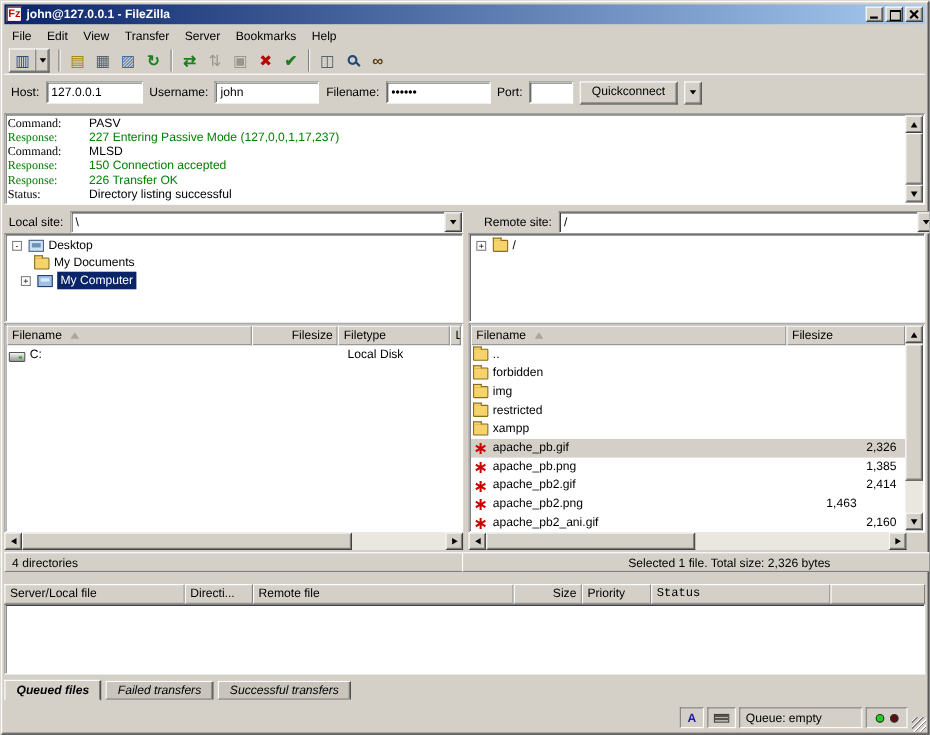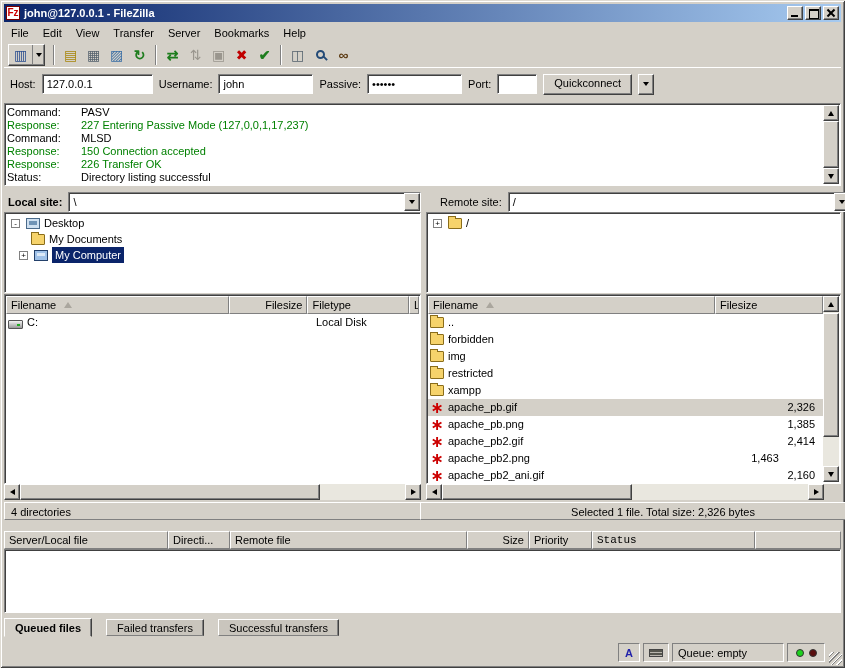--- a/index.html
+++ b/index.html
@@ -40,21 +40,21 @@
   .ic-mag{position:relative;width:9px;height:9px;border:2px solid #234a77;border-radius:50%;display:inline-block;}
   .ic-mag::after{content:"";position:absolute;width:6px;height:2px;background:#234a77;transform:rotate(45deg);right:-5px;bottom:-2px;}
   
   .quickbar{left:4px;top:70px;right:4px;height:28px;display:flex;align-items:center;gap:6px;padding-left:6px;}
   .qbtn{height:21px;padding:2px 10px;font:11px "Liberation Sans",sans-serif;}
   .qbtn-arrow{width:16px;height:21px;display:flex;align-items:center;justify-content:center;}
   
   .log{left:4px;top:103px;width:837px;height:83px;}
   .log-lines{position:absolute;left:2px;top:2px;right:18px;bottom:2px;overflow:hidden;}
   .log-line{height:13px;line-height:13px;white-space:nowrap;}
-  .log-prefix{display:inline-block;width:74px;}
+  .log-prefix{display:inline-block;width:74px;font-family:Liberation Serif, serif;}
   .green{color:#008000;}
   
   .sb-v{position:absolute;width:16px;background:#e9e7df;}
   .sb-h{position:absolute;height:16px;background:#e9e7df;}
   .sb-btn{position:absolute;width:16px;height:16px;background:#d4d0c8;border:1px solid;border-color:#fff #404040 #404040 #fff;box-shadow:inset -1px -1px 0 #808080;display:flex;align-items:center;justify-content:center;}
   .sb-thumb{position:absolute;background:#d4d0c8;border:1px solid;border-color:#fff #404040 #404040 #fff;box-shadow:inset -1px -1px 0 #808080;}
   .a-up{width:0;height:0;border-left:3px solid transparent;border-right:3px solid transparent;border-bottom:5px solid #000;}
   .a-dn{width:0;height:0;border-left:3px solid transparent;border-right:3px solid transparent;border-top:5px solid #000;}
   .a-lf{width:0;height:0;border-top:3px solid transparent;border-bottom:3px solid transparent;border-right:5px solid #000;}
   .a-rt{width:0;height:0;border-top:3px solid transparent;border-bottom:3px solid transparent;border-left:5px solid #000;}
@@ -86,21 +86,21 @@
   .list-rows{position:absolute;left:1px;top:19px;right:1px;bottom:1px;overflow:hidden;background:#fff;}
   .frow{height:17px;line-height:17px;display:flex;align-items:center;white-space:nowrap;}
   .frow.sel{background:#d4d0c8;}
   .fname{display:flex;align-items:center;overflow:hidden;}
   .fsize{text-align:right;padding-right:8px;}
   .ftype{padding-left:4px;}
   
   .strip{height:18px;line-height:16px;padding:1px 6px;background:#d4d0c8;border:1px solid;border-color:#fff #808080 #808080 #fff;}
   
   .tab{display:inline-flex;align-items:center;height:19px;padding:0 10px;background:#d4d0c8;
-       border:1px solid;border-color:#fff #404040 #d4d0c8 #fff;box-shadow:inset -1px 0 0 #808080;margin-right:11px;}
+       border:1px solid;border-color:#fff #404040 #d4d0c8 #fff;box-shadow:inset -1px 0 0 #808080;margin-right:1px;font-style:italic;}
   .tab.inactive{height:17px;margin-top:2px;background:#c9c5bd;font-weight:normal;border-bottom-color:#808080;}
   .tab.active{font-weight:bold;}
   
   .bottombar{left:4px;top:641px;right:4px;height:23px;display:flex;align-items:center;justify-content:flex-end;gap:3px;padding-right:16px;}
   .panel{height:19px;background:#d4d0c8;border:1px solid;border-color:#808080 #fff #fff #808080;display:flex;align-items:center;padding:0 5px;gap:5px;}
   .led{width:8px;height:8px;border-radius:50%;border:1px solid #333;}
   .led.on{background:#1ed11e;} .led.off{background:#5a0e0e;}
   .kbd-ic{width:14px;height:8px;background:repeating-linear-gradient(#55554d 0 2px,#b9b5ad 2px 3px);border:1px solid #444;}
   .grip{position:absolute;right:3px;bottom:3px;width:13px;height:13px;
         background:repeating-linear-gradient(135deg,transparent 0 2px,#fff 2px 3px,#808080 3px 4px);}
@@ -173,24 +173,24 @@
     <span class="tb">
         <span class="ic-mag"></span>
       </span>
     <span class="tb">
         <span class="tbi c-brown">∞</span>
       </span>
   </div>
 
   <div class="abs quickbar">
     <span>Host:</span>
-    <input class="field" style="width: 111px;" value="127.0.0.1">
+    <input class="field" style="width: 88px;" value="127.0.0.1">
     <span>Username:</span>
     <input class="field" style="width: 95px;" value="john">
-    <span>Passive:</span>
+    <span>Filename:</span>
     <input class="field" style="width: 95px;" value="••••••">
     <span>Port:</span>
     <input class="field" style="width: 40px;" value="">
     <span class="raised qbtn">Quickconnect</span>
     <span class="raised qbtn-arrow">
         <span class="tri-down"></span>
       </span>
   </div>
 
   <div class="abs log well">
@@ -207,21 +207,21 @@
           <span class="a-up"></span>
         </div>
       <div class="sb-thumb" style="top:16px;bottom:16px;left:0;width:16px;"></div>
       <div class="sb-btn" style="bottom:0;">
           <span class="a-dn"></span>
         </div>
     </div>
   </div>
 
   <div class="abs siterow" style="left:4px;top:191px;width:417px;">
-    <span style="margin:0 6px 0 4px;font-weight:bold;">Local site:</span>
+    <span style="margin:0 6px 0 4px;">Local site:</span>
     <div class="combo" style="flex:1;">
       <span class="combo-text">\</span>
       <span class="combo-btn">
           <span class="tri-down"></span>
         </span>
     </div>
   </div>
   <div class="abs siterow" style="left:436px;top:191px;width:415px;">
     <span style="margin:0 6px 0 4px;">Remote site:</span>
     <div class="combo" style="flex:1;">

